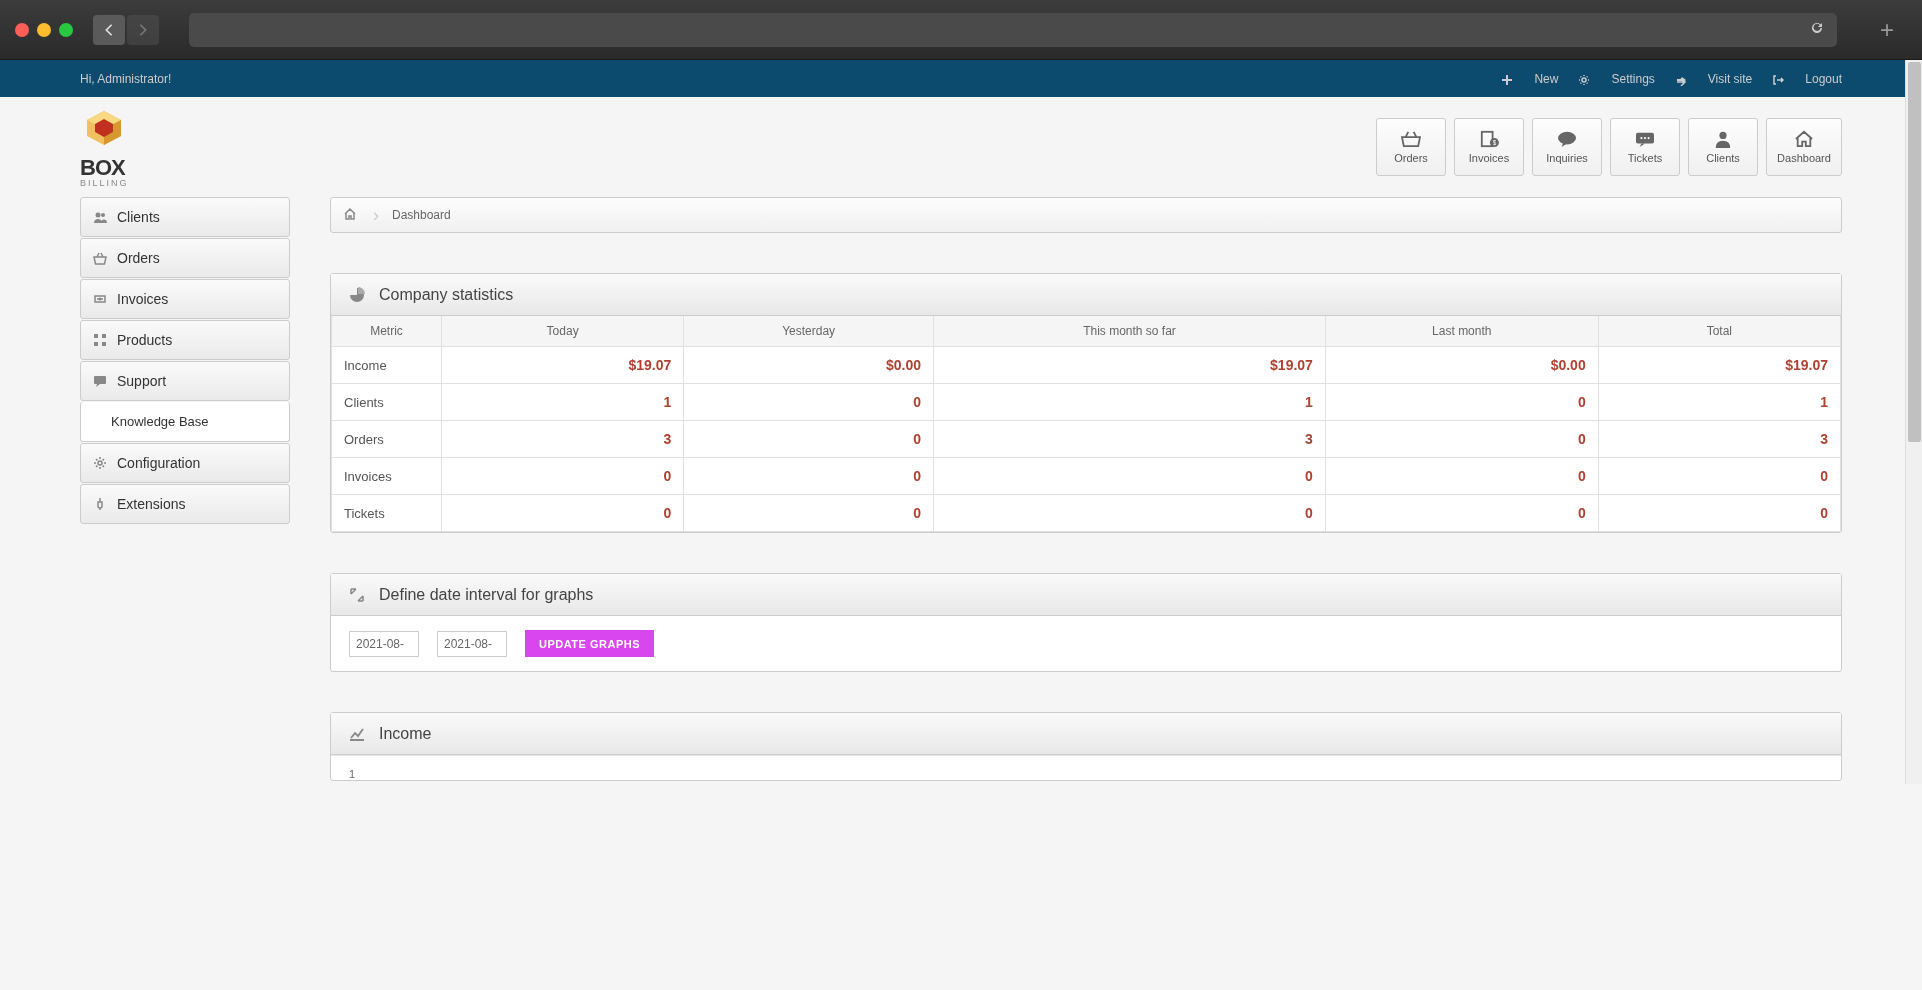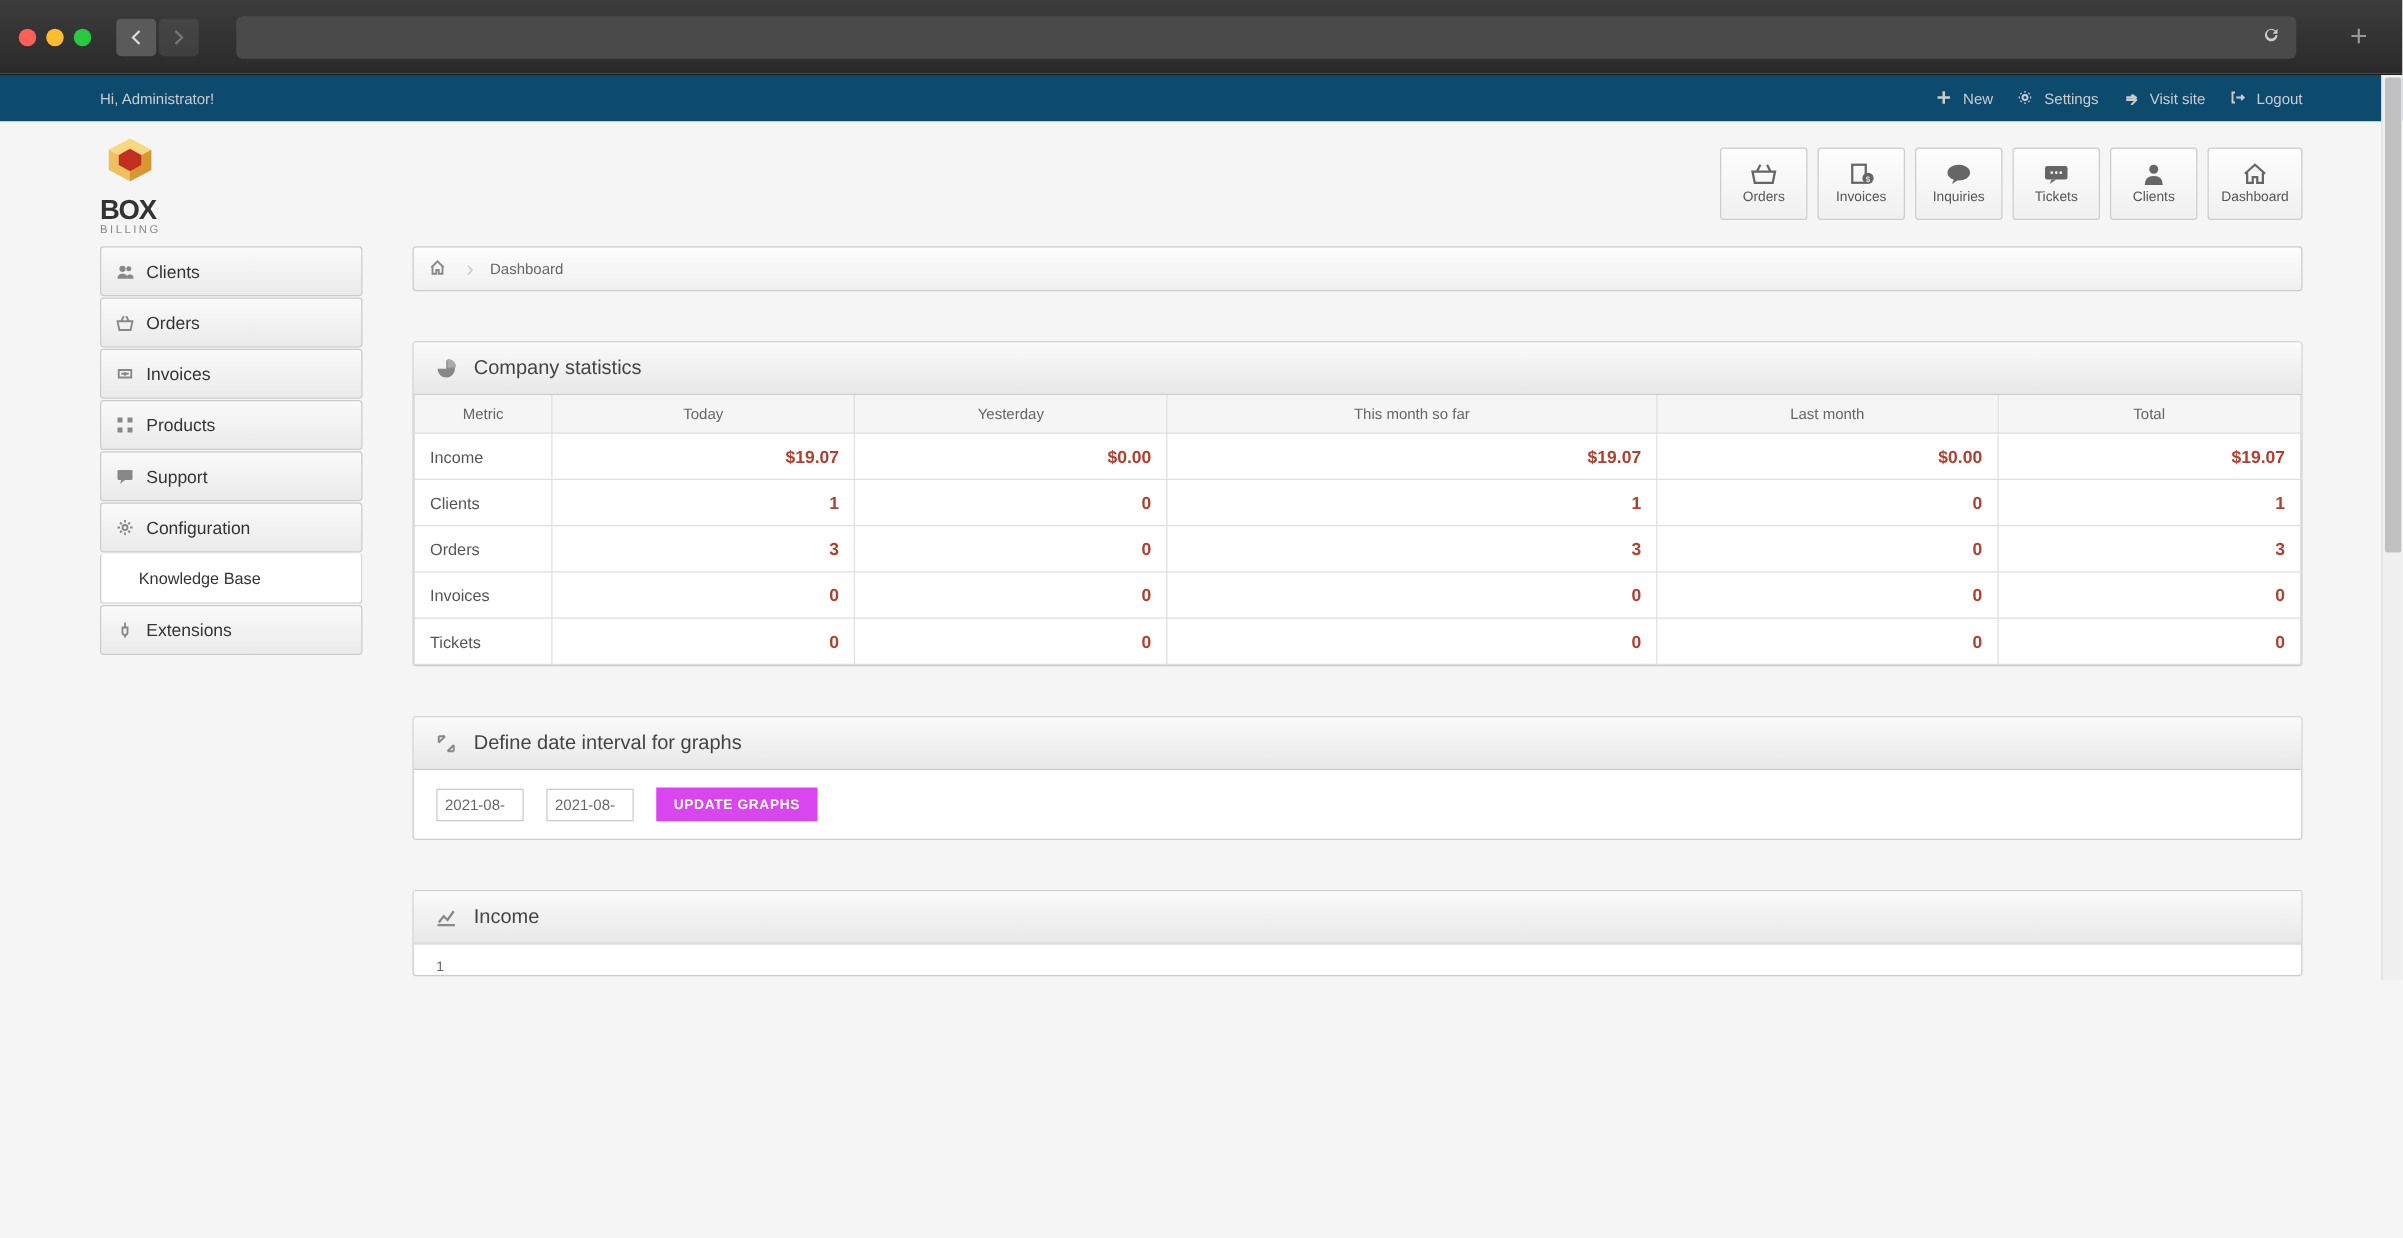--- a/index.html
+++ b/index.html
@@ -72,21 +72,21 @@
   height: 37px;
   background: #0c4a6e;
   color: #ccc;
   display: flex;
   align-items: center;
   padding: 0 80px 0 80px;
   justify-content: space-between;
 }
 .topbar-left { font-size: 12px; }
 .topbar-right { display: flex; gap: 20px; font-size: 12px; }
-.topbar-link { color: #ccc; text-decoration: none; cursor: pointer; display: flex; align-items: flex-start; gap: 9px; }
+.topbar-link { color: #ccc; text-decoration: none; cursor: pointer; display: flex; align-items: flex-end; gap: 21px; }
 .topbar-link svg { width: 12px; height: 12px; }
 .app-body {
   padding: 0 60px 0 60px;
 }
 .header-row {
   height: 100px;
   display: flex;
   align-items: center;
   justify-content: space-between;
   padding: 0 20px;
@@ -398,29 +398,29 @@
             </svg>
           <span>Products</span>
         </div>
         <div class="sidebar-item">
           <svg viewBox="0 0 14 14">
               <rect x="1" y="2" width="12" height="8" rx="1" fill="#888"></rect>
               <path d="M4 10l-1 3 4-3" fill="#888"></path>
             </svg>
           <span>Support</span>
         </div>
+        <div class="sidebar-item sub">
+          <span>Knowledge Base</span>
+        </div>
         <div class="sidebar-item">
           <svg viewBox="0 0 14 14">
               <circle cx="7" cy="7" r="2" fill="none" stroke="#888" stroke-width="1.5"></circle>
               <path d="M7 1v2M7 11v2M1 7h2M11 7h2M3 3l1.4 1.4M9.6 9.6L11 11M3 11l1.4-1.4M9.6 4.4L11 3" stroke="#888" stroke-width="1.5"></path>
             </svg>
           <span>Configuration</span>
-        </div>
-        <div class="sidebar-item sub">
-          <span>Knowledge Base</span>
         </div>
         <div class="sidebar-item">
           <svg viewBox="0 0 14 14">
               <path d="M7 1v4M5 5h4v4a2 2 0 0 1-4 0zM7 11v2" stroke="#888" stroke-width="1.5" fill="none"></path>
             </svg>
           <span>Extensions</span>
         </div>
       </div>
 
       <div class="main-area">

